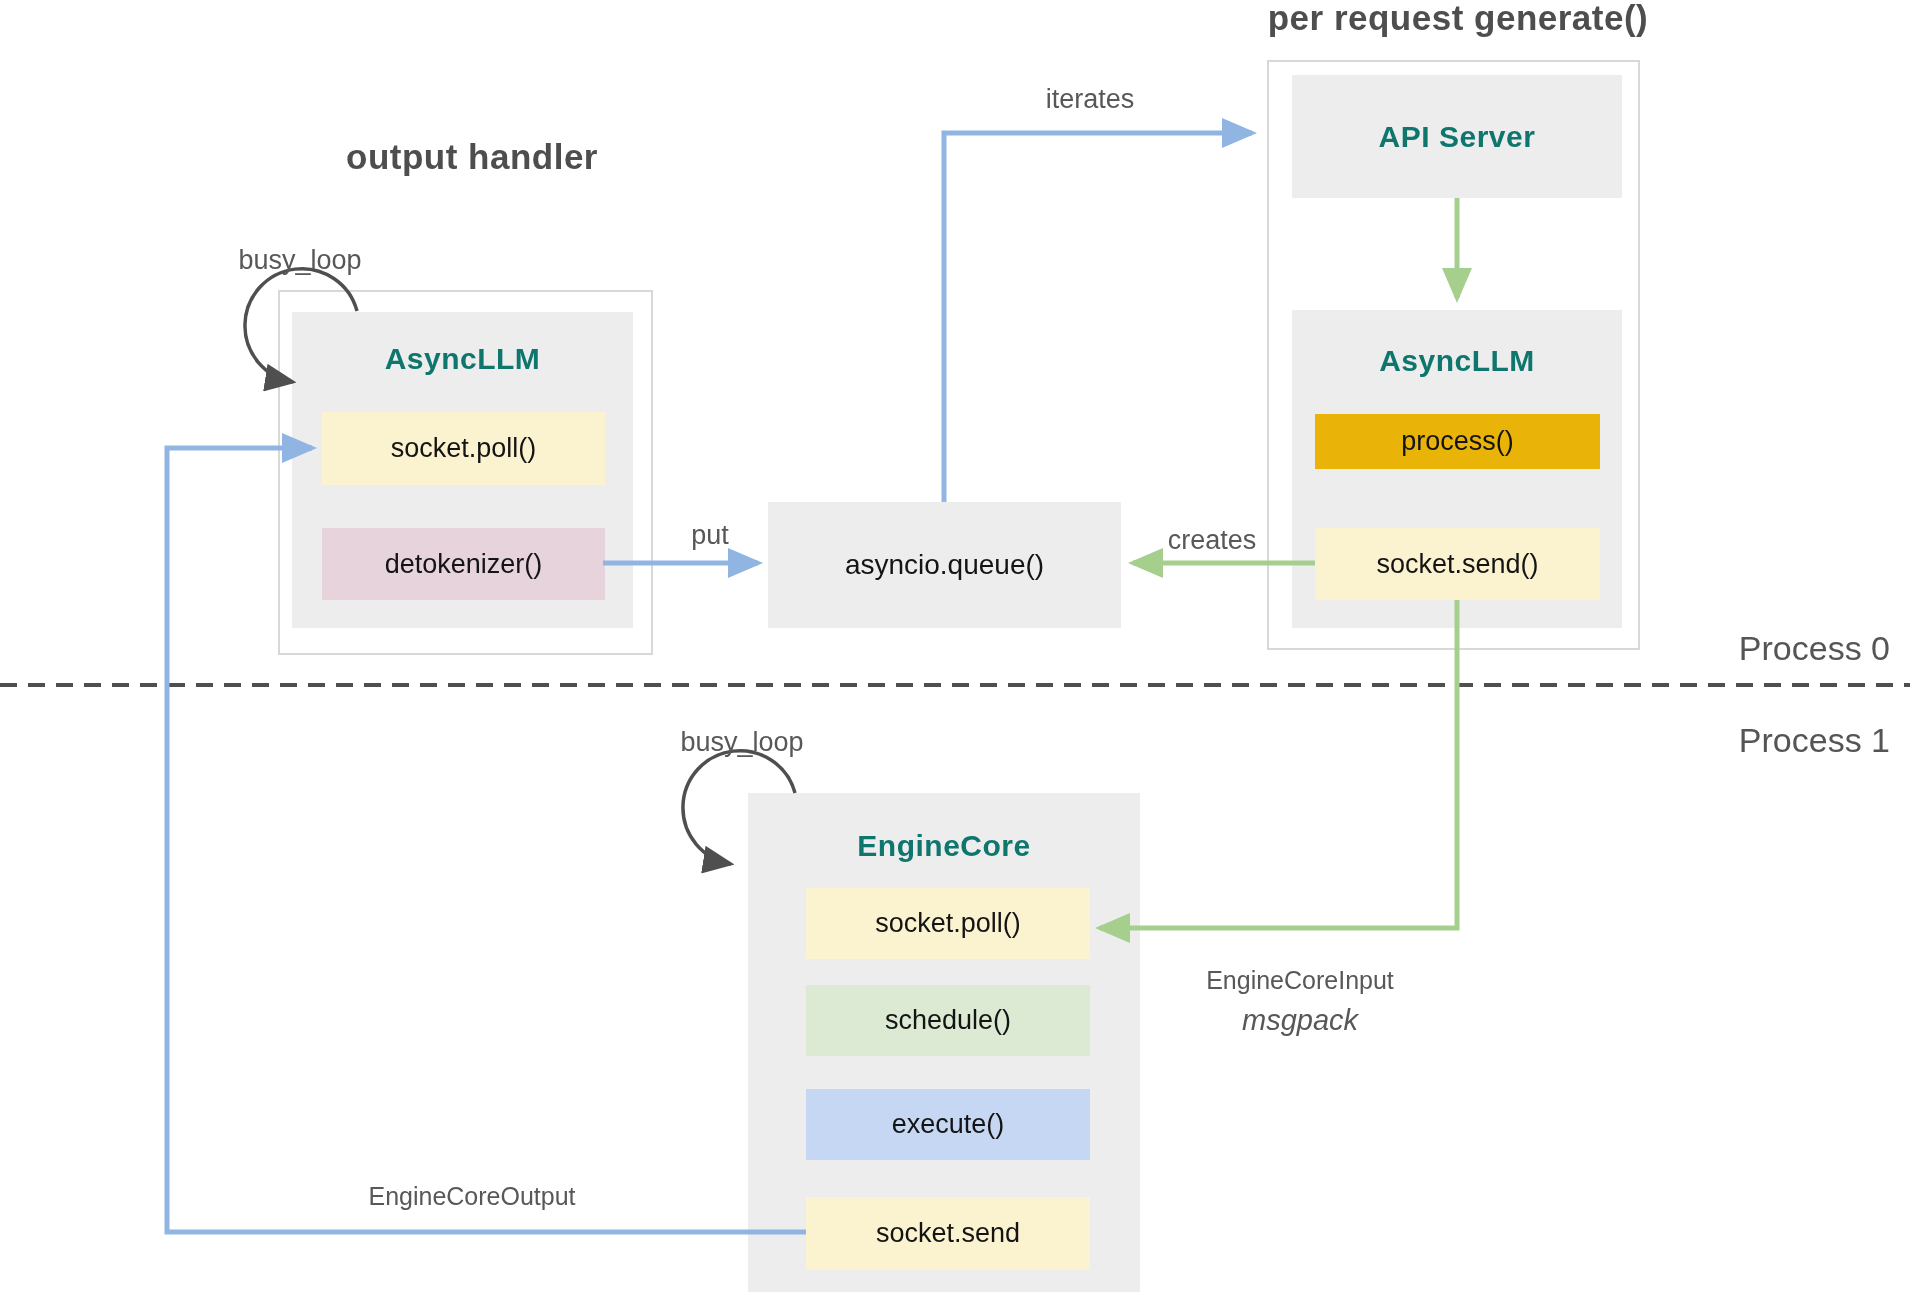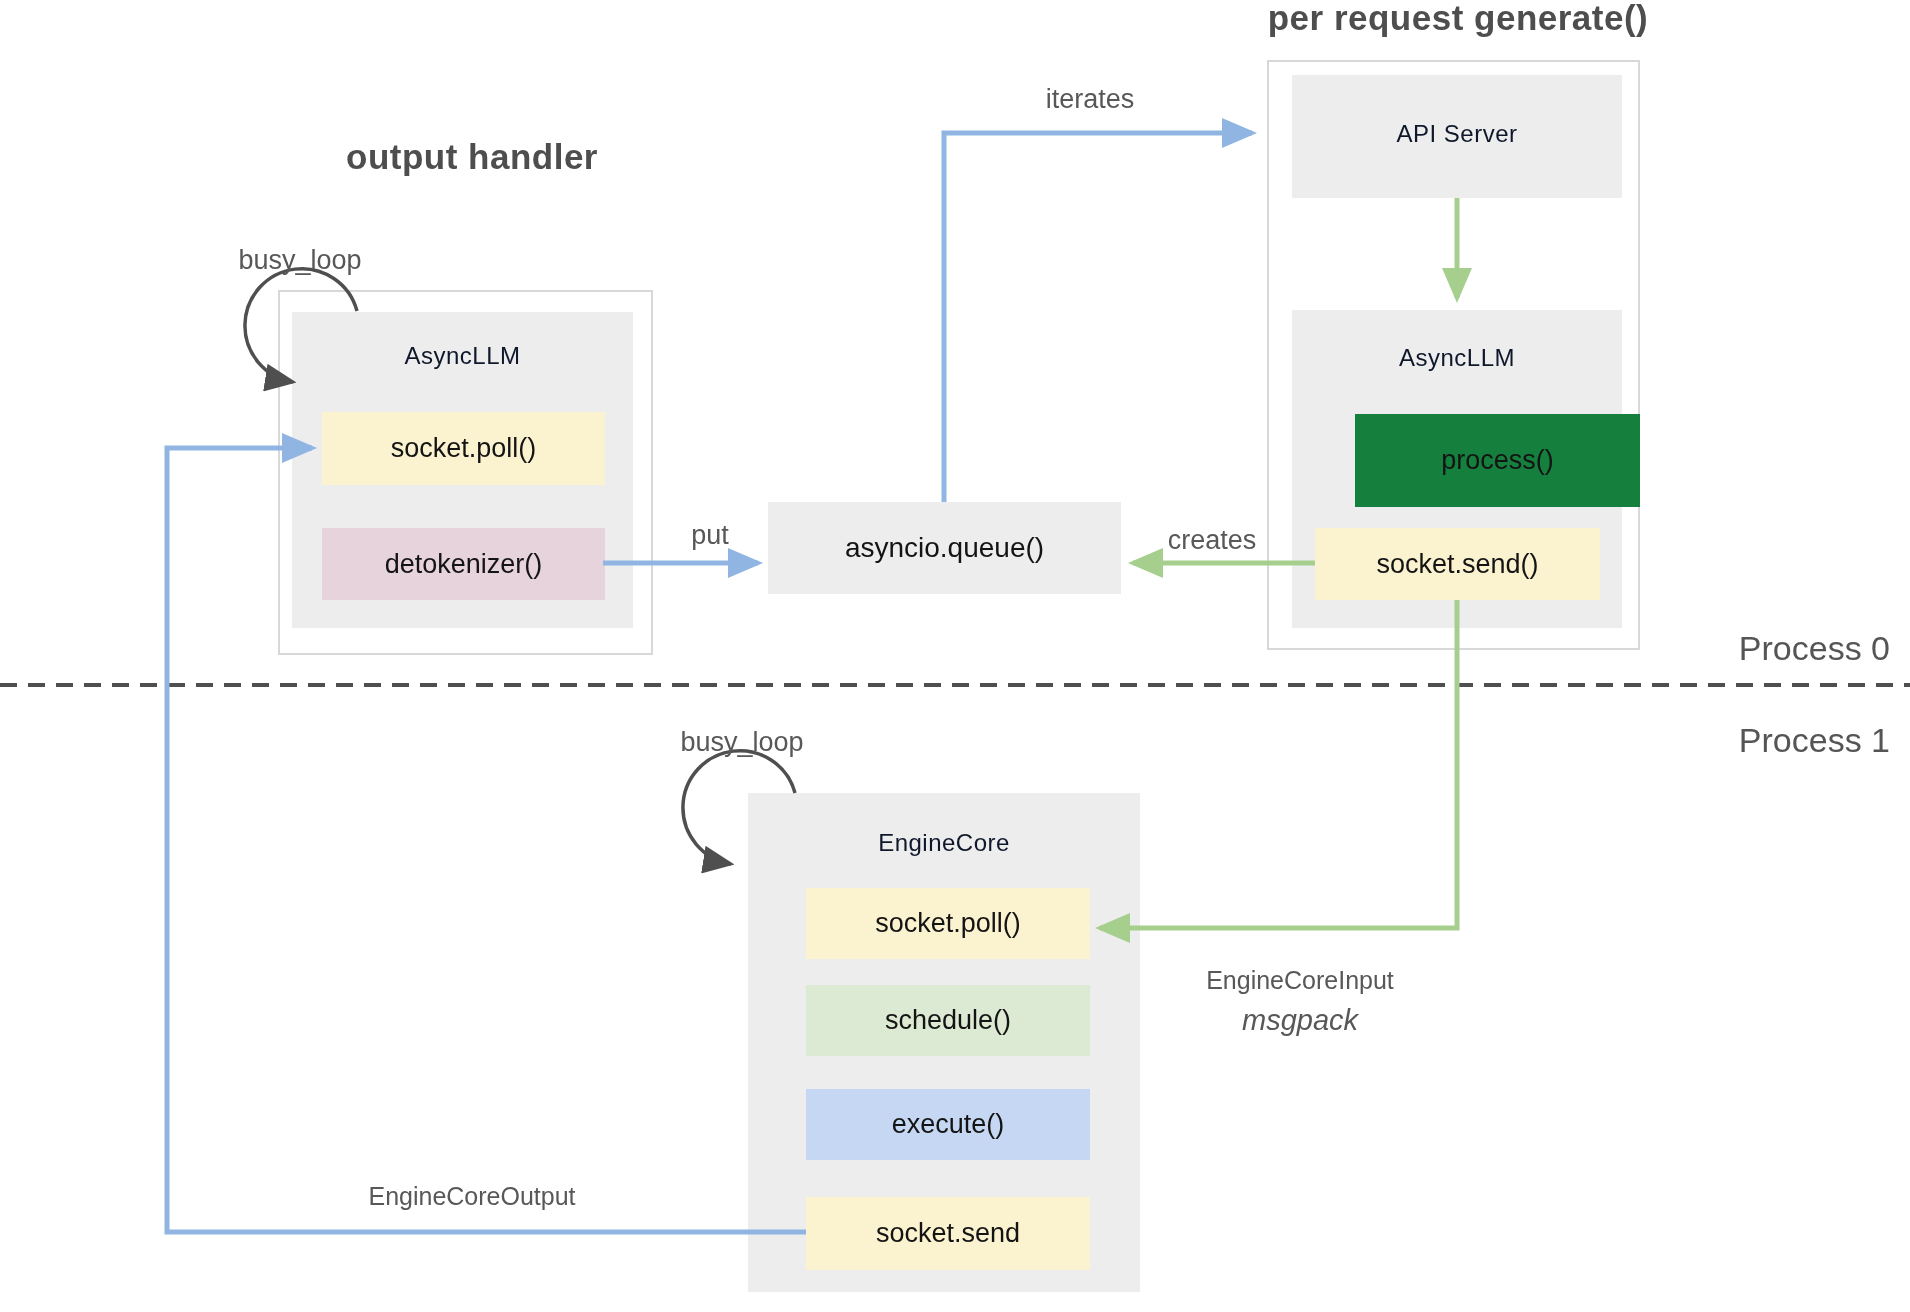--- a/index.html
+++ b/index.html
@@ -19,23 +19,23 @@
     z-index:1;
   }
   .gray-box{
     position:absolute;
     background:#ededee;
     z-index:2;
   }
   .box-title{
     position:absolute;left:0;right:0;
     text-align:center;
-    font-weight:normal;
-    font-size:24px;
-    color:#0f172a;
+    font-weight:bold;
+    font-size:30px;
+    color:#0f766e;
     letter-spacing:0.5px;
   }
   .item{
     position:absolute;
     display:flex;align-items:center;justify-content:center;
     font-size:27px;color:#141414;
     z-index:3;
   }
   .queue-box{
     position:absolute;
@@ -74,25 +74,25 @@
     <div class="item" style="left: 30px; top: 100px; width: 283px; height: 73px; background: rgb(251, 242, 207);">socket.poll()</div>
     <div class="item" style="left: 30px; top: 216px; width: 283px; height: 72px; background: rgb(231, 211, 220);">detokenizer()</div>
   </div>
 
   <div class="outer-box" style="left:1267px;top:60px;width:373px;height:590px"></div>
   <div class="gray-box" style="left:1292px;top:75px;width:330px;height:123px">
     <div class="box-title" style="top:45px">API Server</div>
   </div>
   <div class="gray-box" style="left:1292px;top:310px;width:330px;height:318px">
     <div class="box-title" style="top:34px">AsyncLLM</div>
-    <div class="item" style="left: 23px; top: 104px; width: 285px; height: 93px; background: #15803d; margin-left: 40px;">process()</div>
+    <div class="item" style="left: 23px; top: 104px; width: 285px; height: 55px; background: #eab308;">process()</div>
     <div class="item" style="left: 23px; top: 218px; width: 285px; height: 72px; background: rgb(251, 242, 207);">socket.send()</div>
   </div>
 
-  <div class="queue-box" style="left:768px;top:502px;width:353px;height:92px">asyncio.queue()</div>
+  <div class="queue-box" style="left:768px;top:502px;width:353px;height:126px">asyncio.queue()</div>
 
   <div class="gray-box" style="left:748px;top:793px;width:392px;height:499px">
     <div class="box-title" style="top:36px">EngineCore</div>
     <div class="item" style="left: 58px; top: 95px; width: 284px; height: 71px; background: rgb(251, 242, 207);">socket.poll()</div>
     <div class="item" style="left: 58px; top: 192px; width: 284px; height: 71px; background: rgb(220, 234, 211);">schedule()</div>
     <div class="item" style="left: 58px; top: 296px; width: 284px; height: 71px; background: rgb(197, 215, 242);">execute()</div>
     <div class="item" style="left: 58px; top: 404px; width: 284px; height: 73px; background: rgb(251, 242, 207);">socket.send</div>
   </div>
 
   <svg class="wires" width="1910" height="1312" viewBox="0 0 1910 1312">

